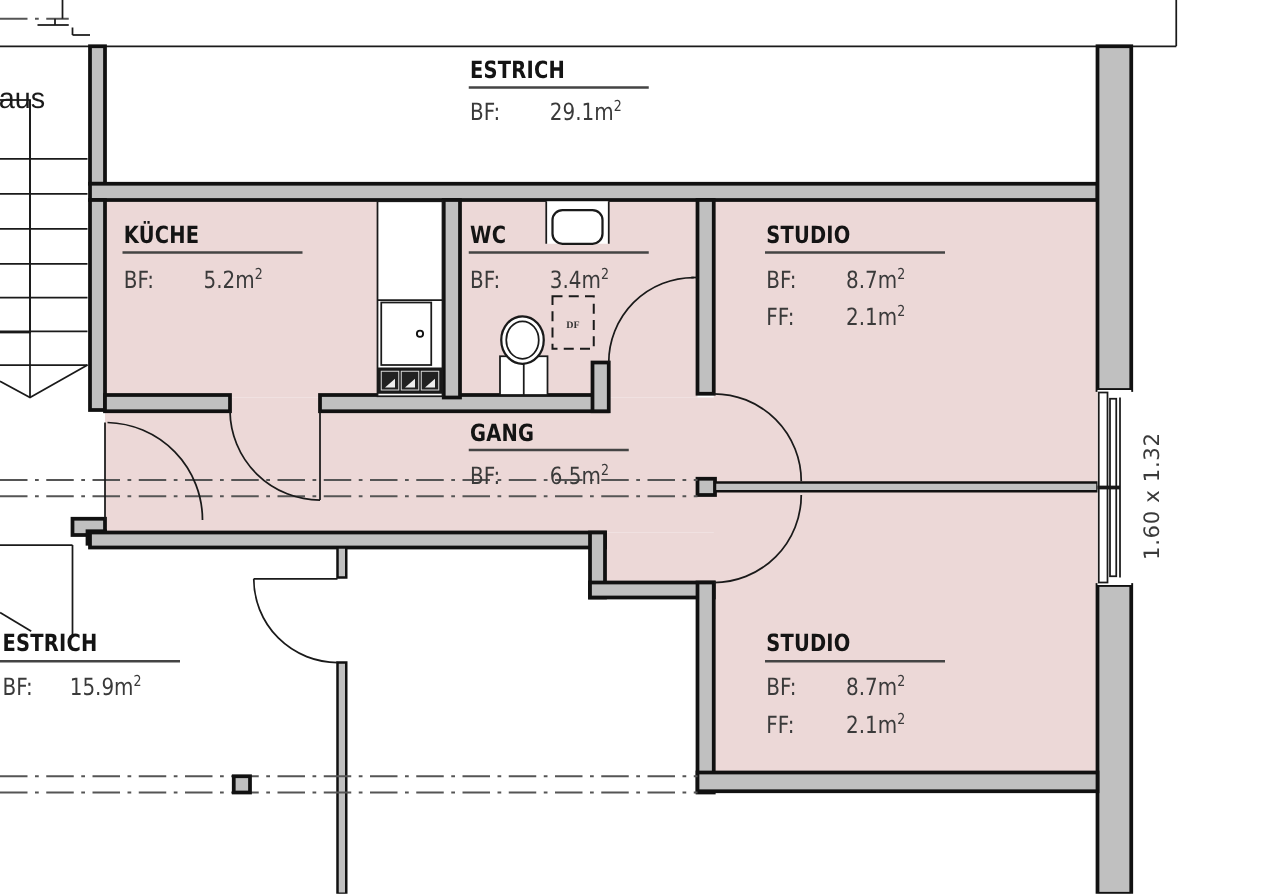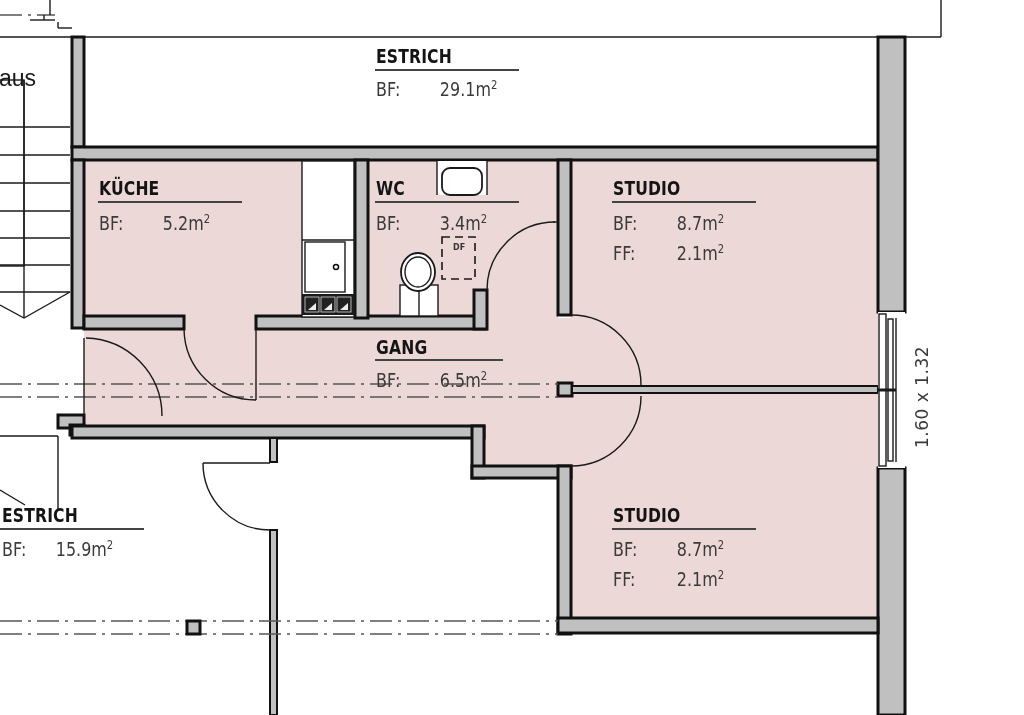--- a/index.html
+++ b/index.html
@@ -187,21 +187,21 @@
     <span class="k">BF:</span><span>5.2m</span><sup>2</sup>
   </div>
 </div>
 
 <div>
   <div class="room-name" style="left:376px; top:177px;">WC</div>
   <div class="underline" style="left:375px; top:201px; width:144px;"></div>
   <div class="area-row" style="left:376px; top:212px;">
     <span class="k">BF:</span><span>3.4m</span><sup>2</sup>
   </div>
-  <div class="df" style="left:453px; top:243px;">DF</div>
+  <div class="df" style="left:453px; top:255px;font-family:Liberation Serif, serif;">DF</div>
 </div>
 
 <div>
   <div class="room-name" style="left:613px; top:177px;">STUDIO</div>
   <div class="underline" style="left:612px; top:201px; width:144px;"></div>
   <div class="area-row" style="left:613px; top:212px;">
     <span class="k">BF:</span><span>8.7m</span><sup>2</sup>
   </div>
   <div class="area-row" style="left:613px; top:242px;">
     <span class="k">FF:</span><span>2.1m</span><sup>2</sup>

